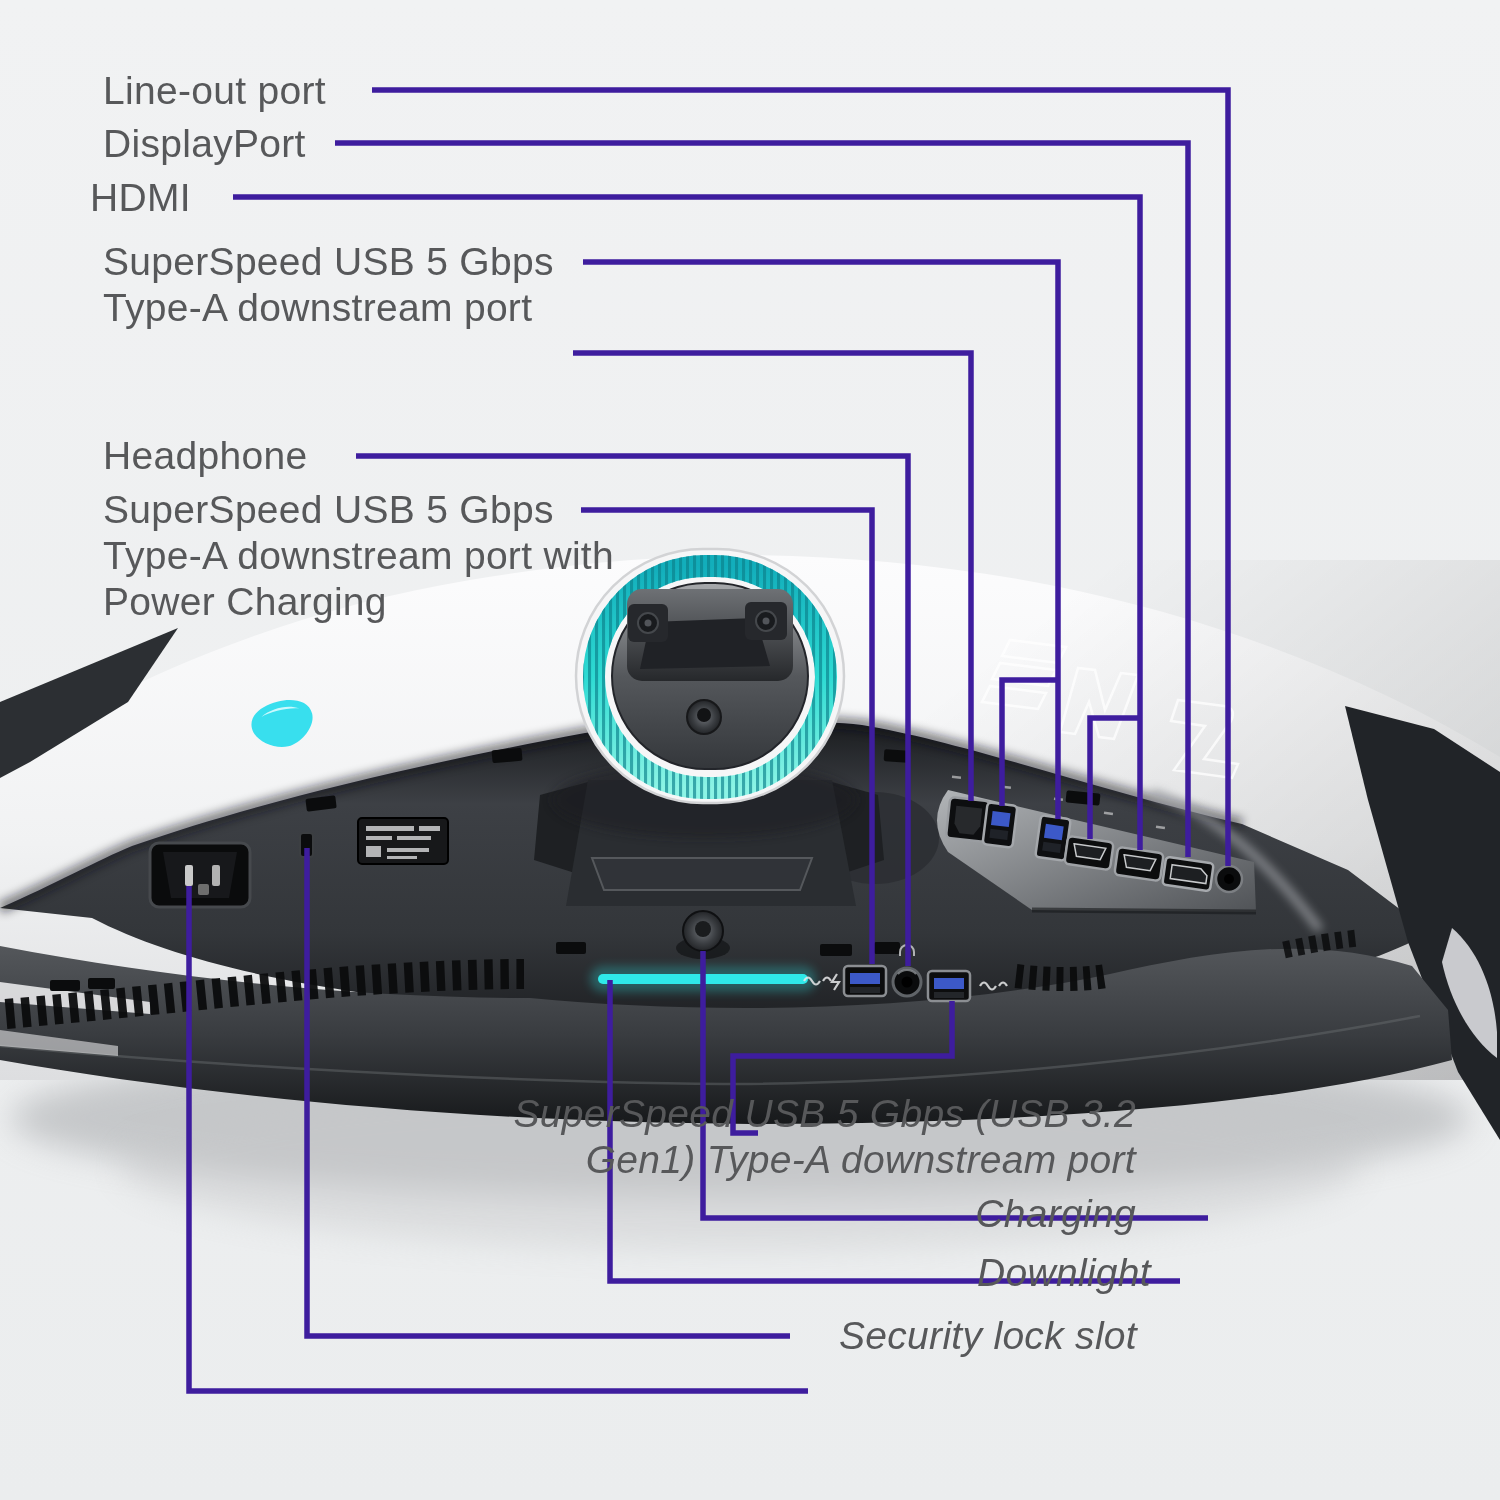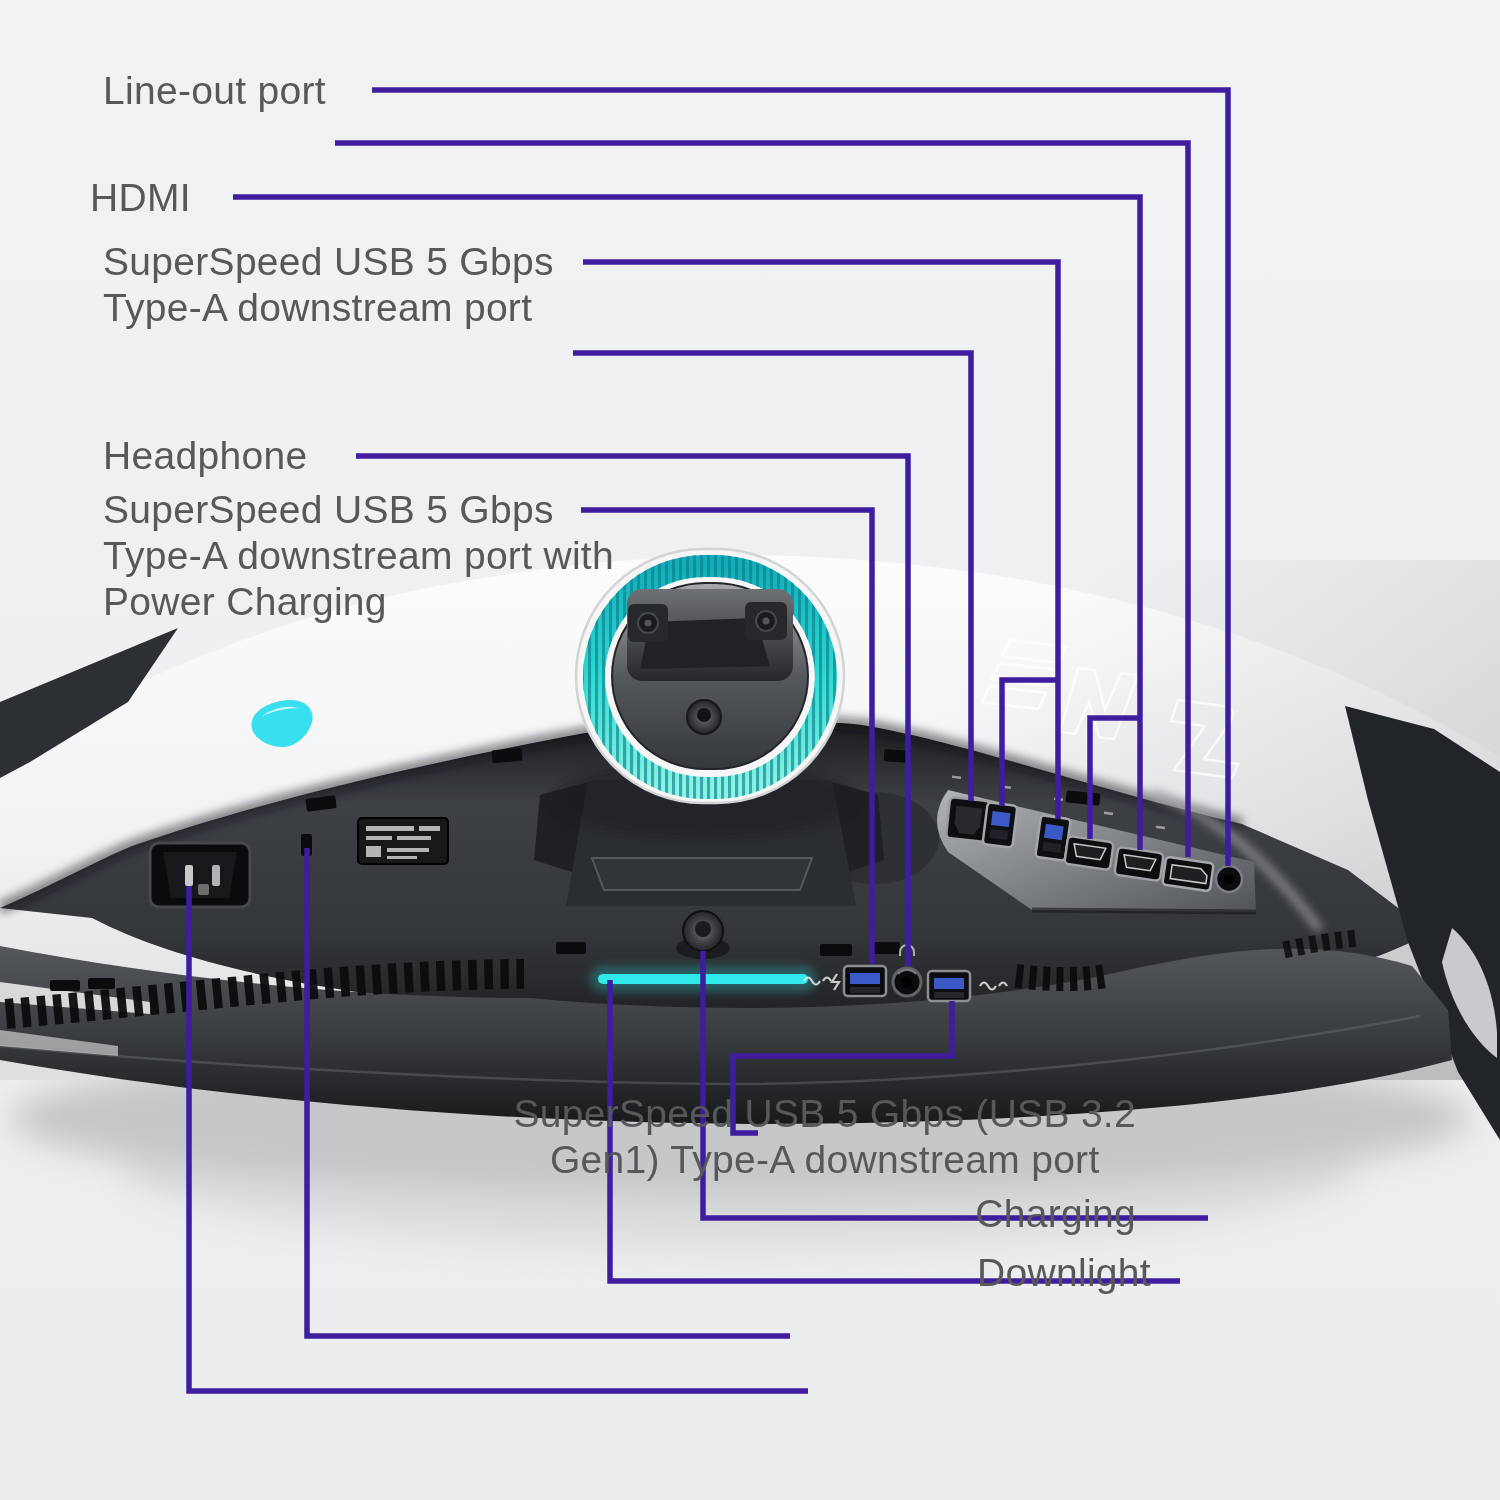--- a/index.html
+++ b/index.html
@@ -8,21 +8,21 @@
   svg.art{position:absolute;left:0;top:0;}
   .label{
     position:absolute;
     font-size:39px;
     line-height:46px;
     font-weight:400;
     color:#57585a;
     letter-spacing:.3px;
     white-space:pre-line;
   }
-  .label.r{text-align:center;}
+  .label.r{text-align:right;font-style:italic;}
 </style>
 </head>
 <body>
 
 <div class="scene">
 
 <svg class="art" width="1500" height="1500" viewBox="0 0 1500 1500">
   <defs>
     <linearGradient id="gw" x1="0" y1="0" x2="0" y2="1">
       <stop offset="0" stop-color="#fcfcfd"></stop>
@@ -264,25 +264,27 @@
     <path d="M581,510 H872 V964"></path>
     <path d="M952,1001 V1056 H733 V1133 H758"></path>
     <path d="M703,951 V1218 H1208"></path>
     <path d="M610,980 V1281 H1180"></path>
     <path d="M307,848 V1336 H790"></path>
     <path d="M189,886 V1391 H808"></path>
   </g>
 </svg>
 
 <div class="label" style="left:103px;top:68px">Line-out port</div>
+<div class="label" style="left:103px;top:121px">DisplayPort</div>
 <div class="label" style="left:90px;top:175px">HDMI</div>
 <div class="label" style="left:103px;top:239px">SuperSpeed USB 5 Gbps
 Type-A downstream port</div>
 <div class="label" style="left:103px;top:433px">Headphone</div>
 <div class="label" style="left:103px;top:487px">SuperSpeed USB 5 Gbps
 Type-A downstream port with
 Power Charging</div>
 <div class="label r" style="right:100px;top:1091px">SuperSpeed USB 5 Gbps (USB 3.2
 Gen1) Type-A downstream port</div>
 <div class="label r" style="right:100px;top:1191px">Charging</div>
 <div class="label r" style="right:85px;top:1250px">Downlight</div>
+<div class="label r" style="right:99px;top:1313px">Security lock slot</div>
 
 </div>
 
 </body></html>

